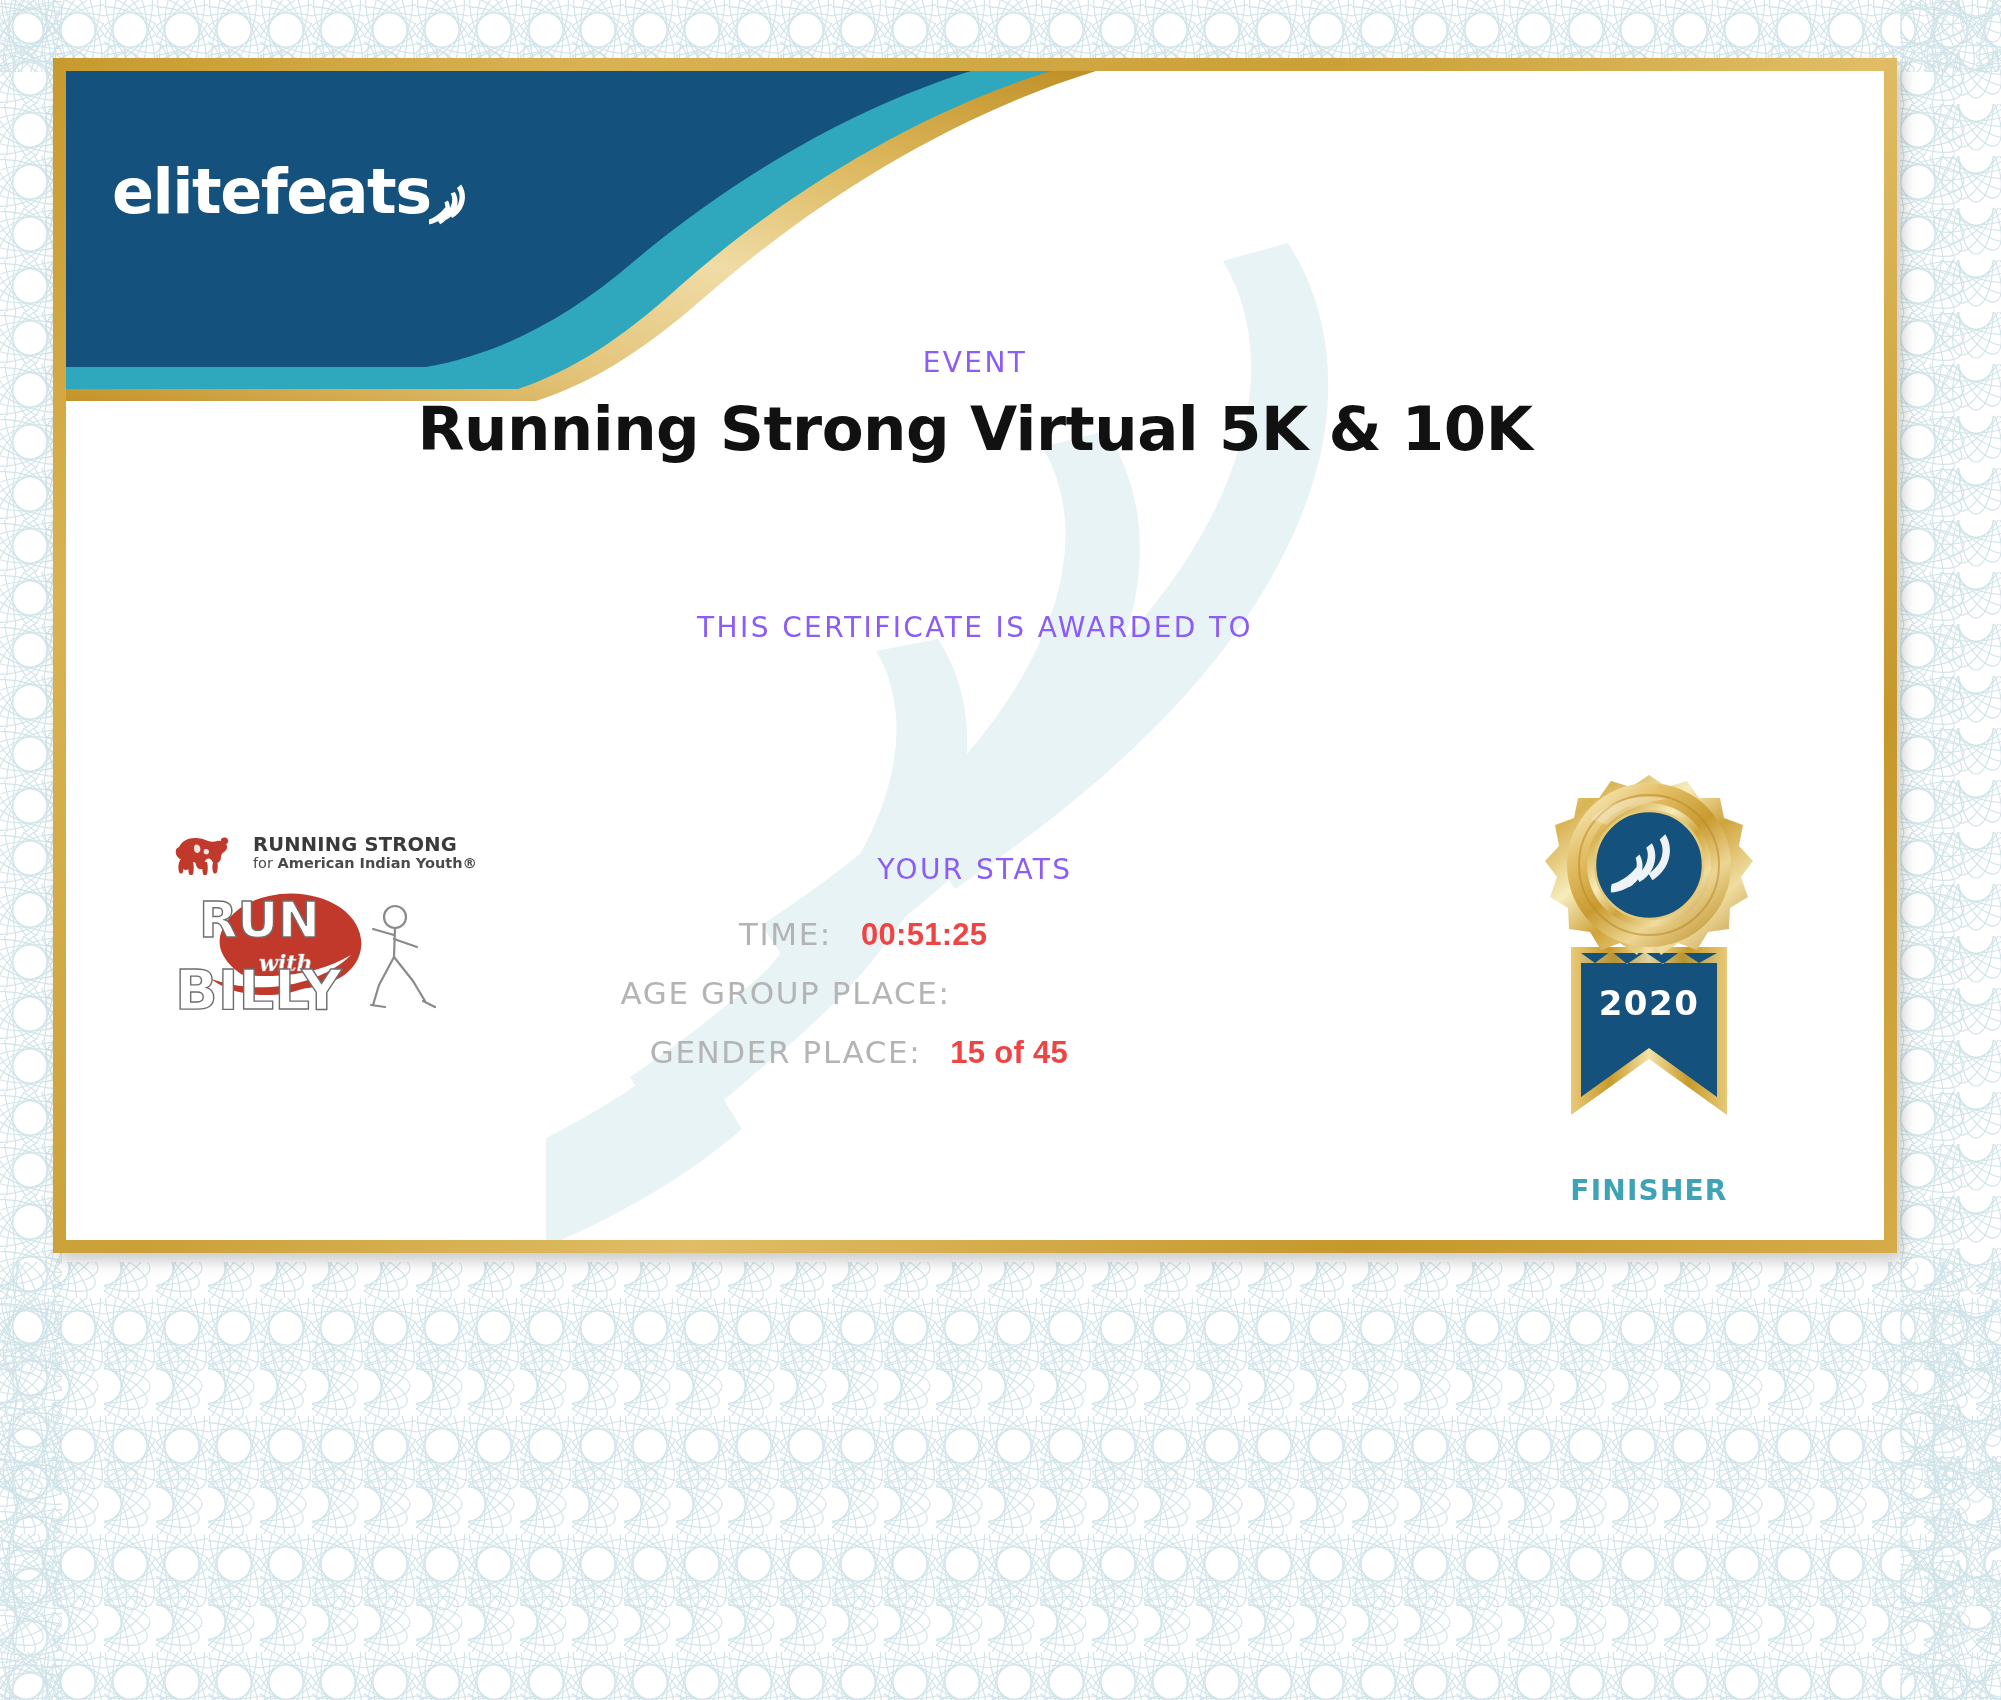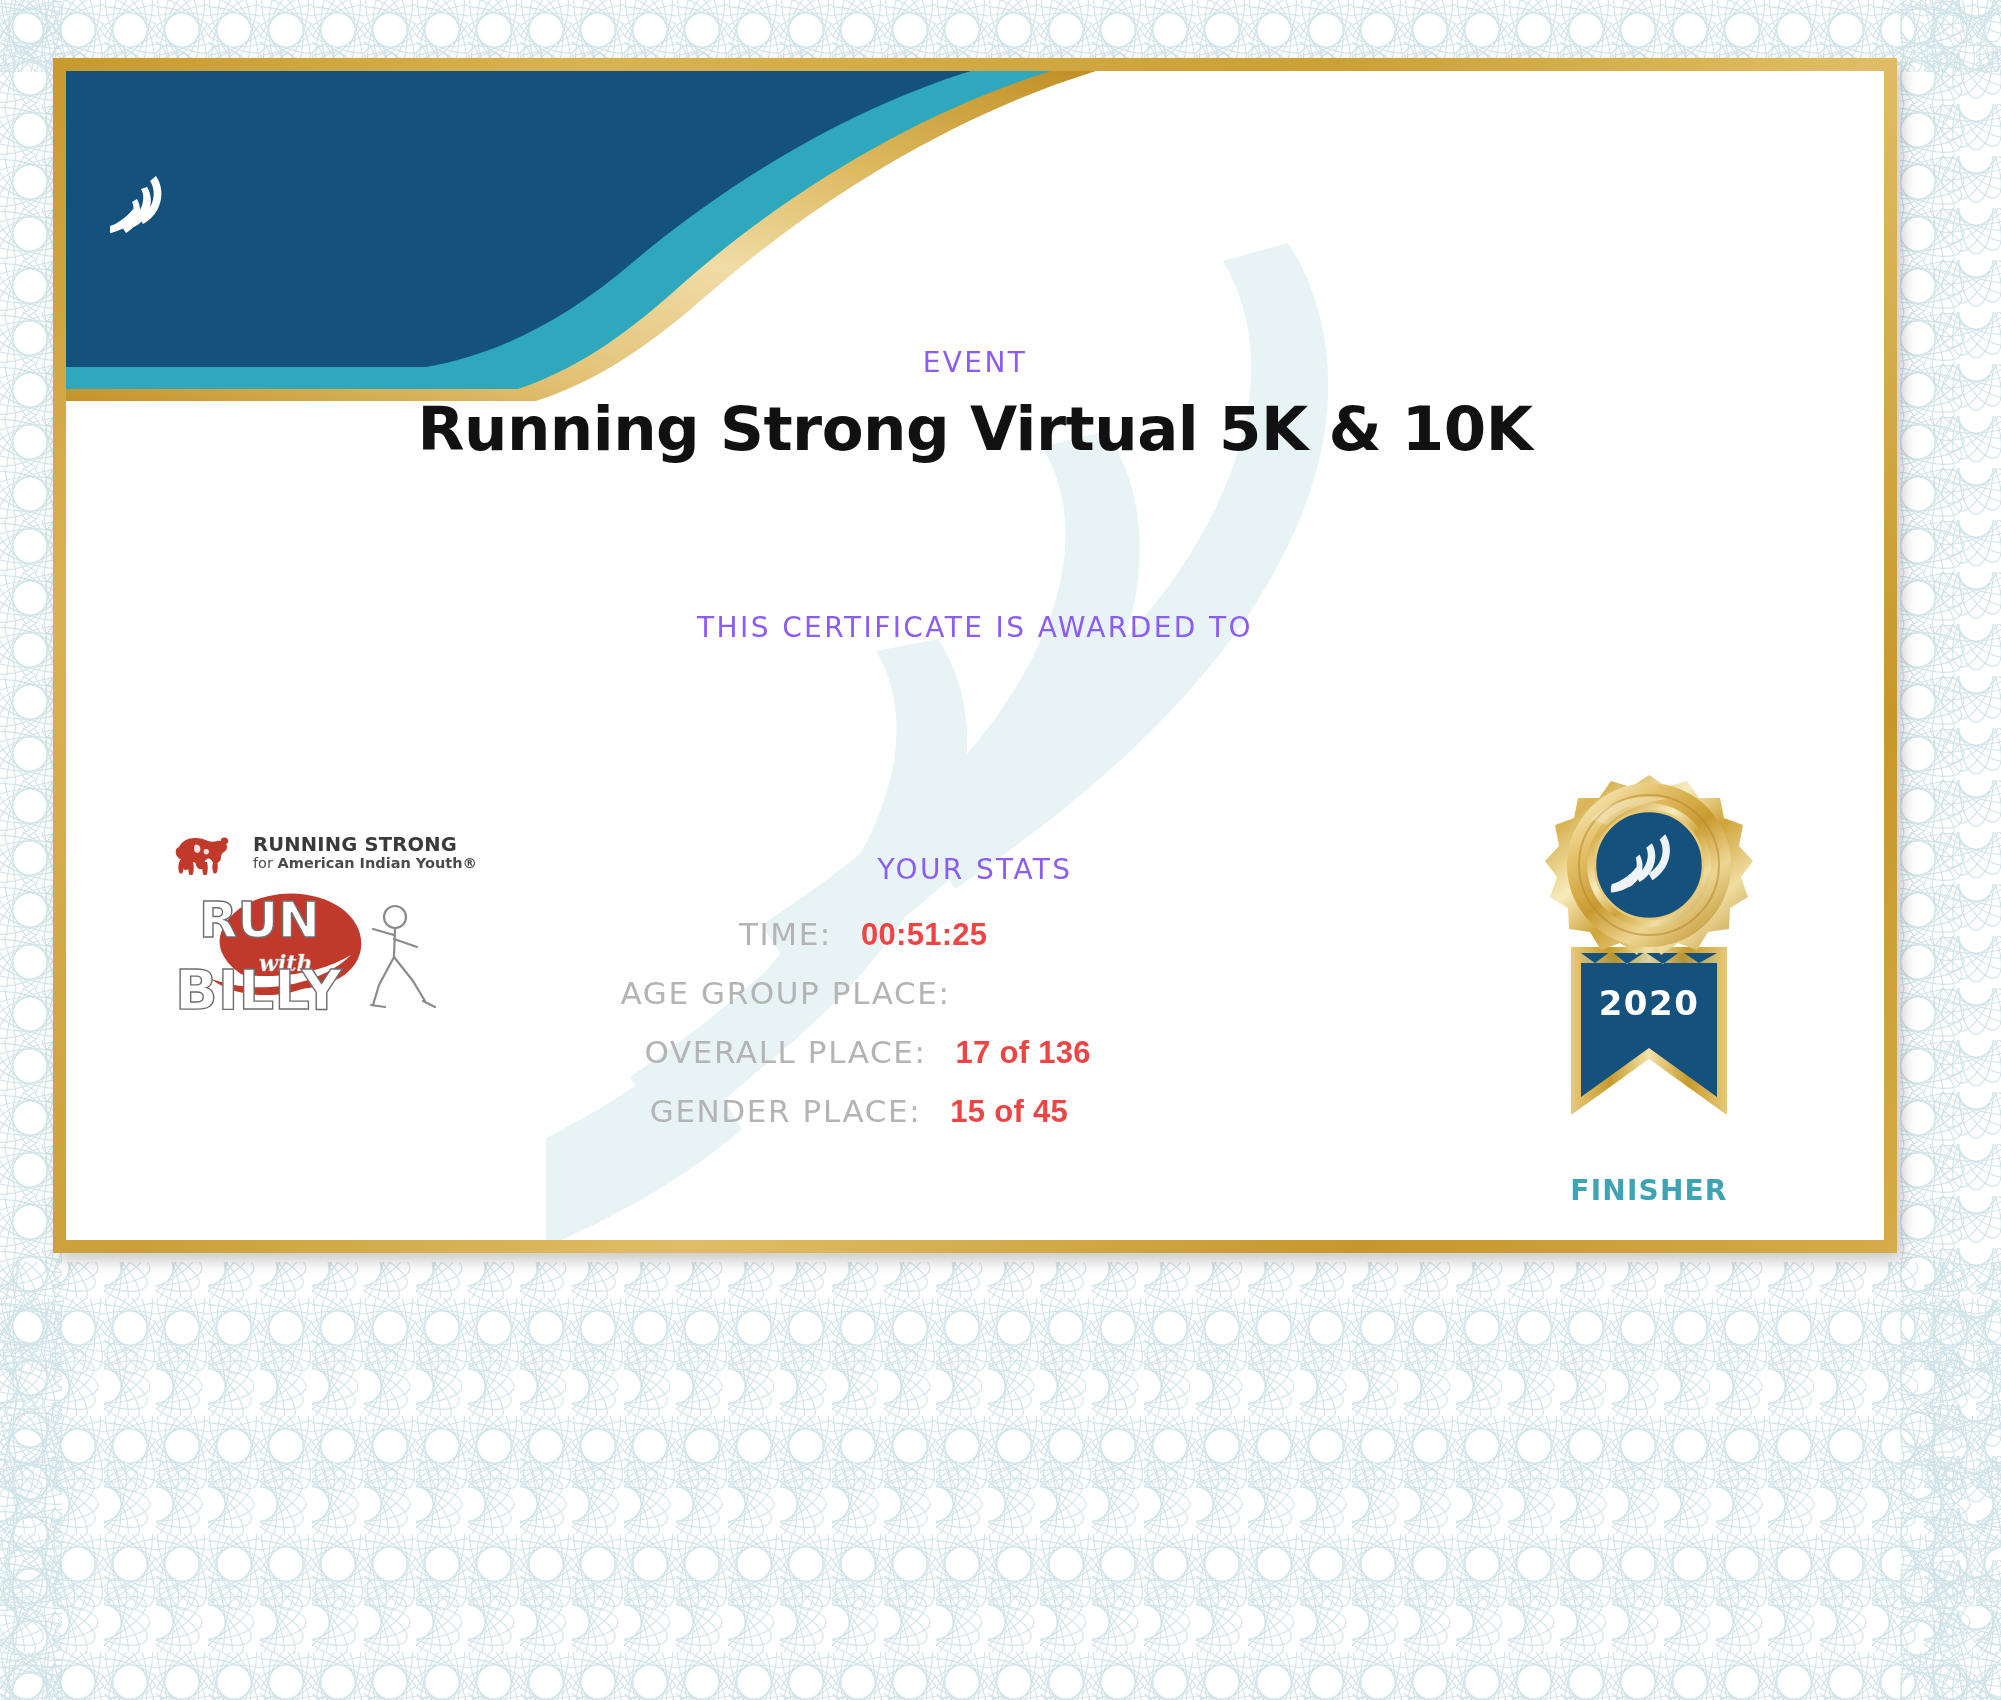--- a/index.html
+++ b/index.html
@@ -272,20 +272,21 @@
         </defs>
 
         <path d="M0 0 H1030 C900 40 760 120 640 225 C575 282 525 312 470 330 H0 Z" fill="url(#gold-swoosh)"></path>
 
         <path d="M0 0 H985 C862 38 728 114 614 215 C553 270 505 300 452 318 H0 Z" fill="#2fa8bd"></path>
 
         <path d="M0 0 H905 C795 34 672 102 566 192 C498 250 430 284 360 296 H0 Z" fill="#14517c"></path>
       </svg>
 
       <div id="brand-logo">
+        <span id="brand-wordmark">elitefeats</span>
         <svg id="brand-wing" width="62" height="62" viewBox="0 0 62 62" aria-hidden="true">
           <g fill="#ffffff">
             <path d="M46 3c6 9 7 20 3 30-3 8-9 14-16 18l-4-7c6-3 11-8 13-14 3-8 2-16-2-22l6-5z"></path>
             <path d="M37 14c5 8 5 18 1 26-3 6-8 11-14 14l-4-7c5-3 9-7 11-12 3-7 3-14 0-19l6-2z"></path>
             <path d="M27 26c4 7 4 15 1 22-3 5-7 9-12 12l-4-6c4-3 8-6 10-10 2-5 2-11 0-15l5-3z"></path>
             <path d="M28 40c-3 5-8 10-15 14-4 3-8 5-13 6l0-7c4-1 7-3 10-5 6-4 10-8 13-12l5 4z"></path>
             <path d="M22 50c-4 3-9 6-15 8-2 1-4 1-7 2l0-6c2 0 4-1 6-2 5-2 9-4 12-6l4 4z"></path>
           </g>
         </svg>
       </div>
@@ -302,25 +303,20 @@
 
       <div id="stats-table">
         <div class="stat-row">
           <span class="stat-key">TIME:</span>
           <span class="stat-val">00:51:25</span>
           <span class="stat-anchor"></span>
         </div>
         <div class="stat-row">
           <span class="stat-key">AGE GROUP PLACE:</span>
           <span class="stat-val"></span>
-          <span class="stat-anchor"></span>
-        </div>
-        <div class="stat-row">
-          <span class="stat-key">OVERALL PLACE:</span>
-          <span class="stat-val">17 of 136</span>
           <span class="stat-anchor"></span>
         </div>
         <div class="stat-row">
           <span class="stat-key">GENDER PLACE:</span>
           <span class="stat-val">15 of 45</span>
           <span class="stat-anchor"></span>
         </div>
       </div>
 
       <div id="sponsor-block">

